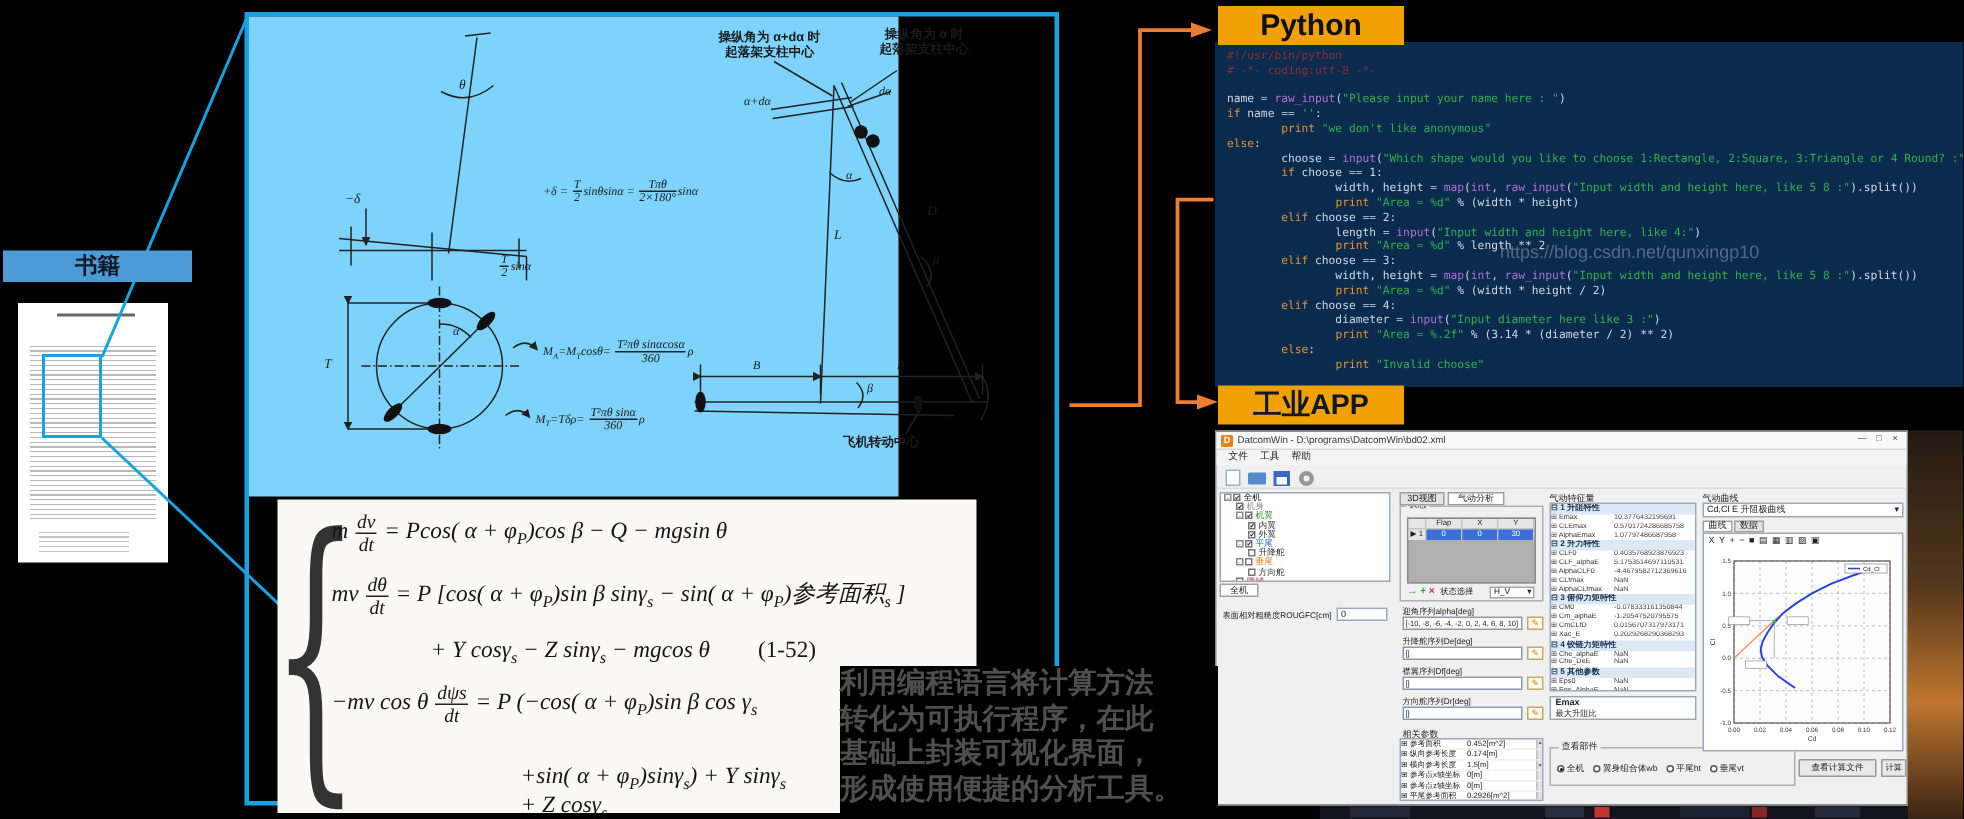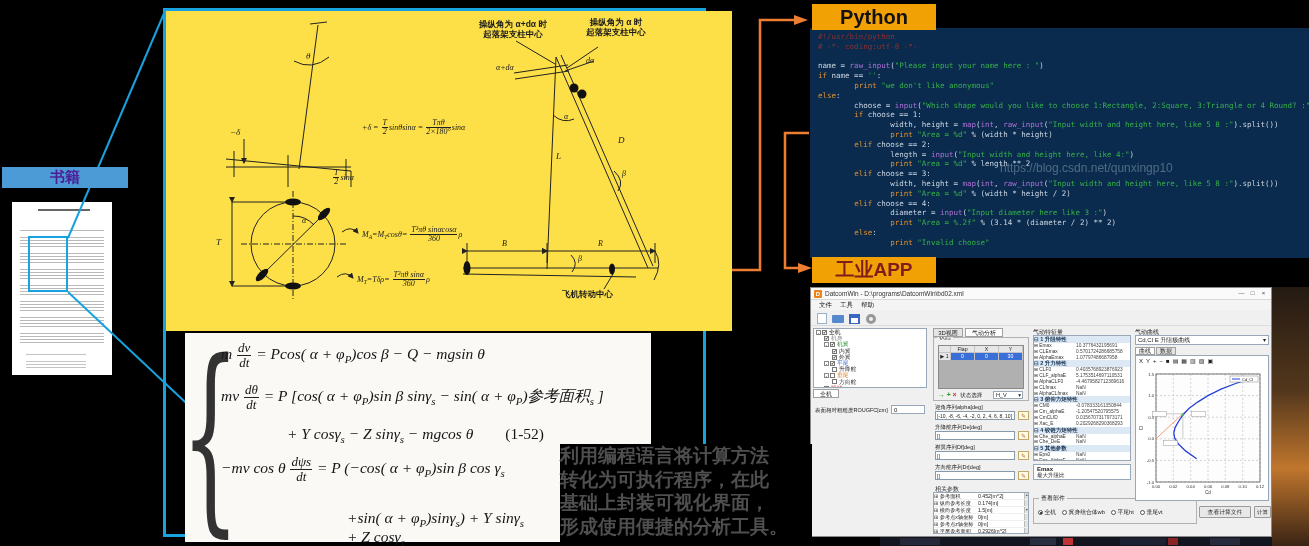--- a/index.html
+++ b/index.html
@@ -3,35 +3,35 @@
 <meta charset="utf-8">
 <style>
   *{margin:0;padding:0;box-sizing:border-box}
   html,body{background:#000}
   body{font-family:"Liberation Sans","DejaVu Sans",sans-serif}
   #canvas{position:relative;width:1309px;height:546px;background:#000;overflow:hidden}
   .abs{position:absolute}
 
   
   #book-label{left:2px;top:167px;width:126px;height:21px;background:#4d9bd6;z-index:3;
-    display:flex;align-items:center;justify-content:center;font-size:15px;font-weight:bold;color:#4c1d95}
+    display:flex;align-items:center;justify-content:center;font-size:15px;font-weight:bold;color:#0f172a}
   #book-page{left:12px;top:202px;width:100px;height:173px;background:#fff;z-index:1}
   .page-lines{position:absolute;left:8px;top:26px;width:84px;height:118px;
     background:repeating-linear-gradient(180deg,transparent 0 2.4px,#b9b9b9 2.4px 3.2px)}
   .page-head{position:absolute;left:26px;top:7px;width:52px;height:2px;background:#666}
   .page-foot{position:absolute;left:14px;top:150px;width:60px;height:16px;
     background:repeating-linear-gradient(180deg,transparent 0 2.4px,#c4c4c4 2.4px 3.2px)}
   #page-highlight{position:absolute;left:16px;top:34px;width:40px;height:56px;border:2px solid #18a2e0}
 
   
   #conn{left:0;top:0;z-index:2}
 
   
   #main-panel{left:163px;top:8px;width:543px;height:529px;border:3px solid #18a2e0;z-index:3}
-  #diagram-box{left:166px;top:11px;width:566px;height:320px;background:#fde047;z-index:3}
+  #diagram-box{left:166px;top:11px;width:433px;height:320px;background:#7dd3fc;z-index:3}
   .dlab{position:absolute;color:#1b1b1b;white-space:nowrap}
   .dcap{font-size:8.5px;font-weight:600;text-align:center;line-height:10px;white-space:pre-line}
   .dit{font-family:"Liberation Serif","DejaVu Serif",serif;font-style:italic}
   .dfor{font-family:"Liberation Serif","DejaVu Serif",serif;font-style:italic;font-size:8px}
   .frac{display:inline-block;vertical-align:middle;text-align:center;margin:0 1px}
   .frac .fn{display:block;border-bottom:1px solid #222;padding:0 1px;line-height:1.05}
   .frac .fd{display:block;line-height:1.05}
   sub.seg{font-size:70%}
 
   #eq-box{left:185px;top:333px;width:466px;height:209px;background:#faf9f6;z-index:3;
@@ -49,21 +49,21 @@
     display:flex;align-items:center;justify-content:center;font-size:20px;font-weight:bold;color:#111}
   #code-panel{left:810px;top:28px;width:499px;height:230px;background:#0a2b4d;z-index:3}
   #code-pre{position:absolute;left:8px;top:4px;right:2px;bottom:2px;
     font-family:"DejaVu Sans Mono","Liberation Mono",monospace;font-size:7.5px;line-height:9.8px;
     white-space:pre;color:#ccd6e4}
   .tk-c{color:#8a3030}.tk-k{color:#e0922f}.tk-f{color:#b070d8}.tk-s{color:#35b04a}.tk-p{color:#ccd6e4}
   #watermark{left:1000px;top:161px;z-index:4;font-size:12px;color:rgba(165,185,205,.45)}
 
   
   #app-label{left:812px;top:257px;width:124px;height:26px;background:#f2a104;z-index:4;
-    display:flex;align-items:center;justify-content:center;font-size:19px;font-weight:bold;color:#7f1d1d}
+    display:flex;align-items:center;justify-content:center;font-size:19px;font-weight:bold;color:#0f172a}
   #wallpaper{left:1272px;top:287px;width:37px;height:259px;z-index:1;
     background:linear-gradient(180deg,#241a12 0%,#53371c 40%,#c0762d 70%,#3a2414 100%)}
   #taskbar{left:880px;top:537px;width:392px;height:9px;background:#12151f;z-index:1}
   .tb-block{position:absolute;top:1px;height:7px}
 
   #app-window{left:810px;top:287px;width:462px;height:250px;background:#f0f0f0;border:1px solid #8a8a8a;z-index:3;
     font-size:6px;color:#222}
   .titlebar{position:absolute;left:0;top:0;width:100%;height:12px;background:#fafafa;border-bottom:1px solid #d8d8d8}
   .app-ico{position:absolute;left:3px;top:2px;width:8px;height:8px;background:#f08018;border-radius:1px;
     color:#fff;font-size:6px;font-weight:bold;text-align:center;line-height:8px}

